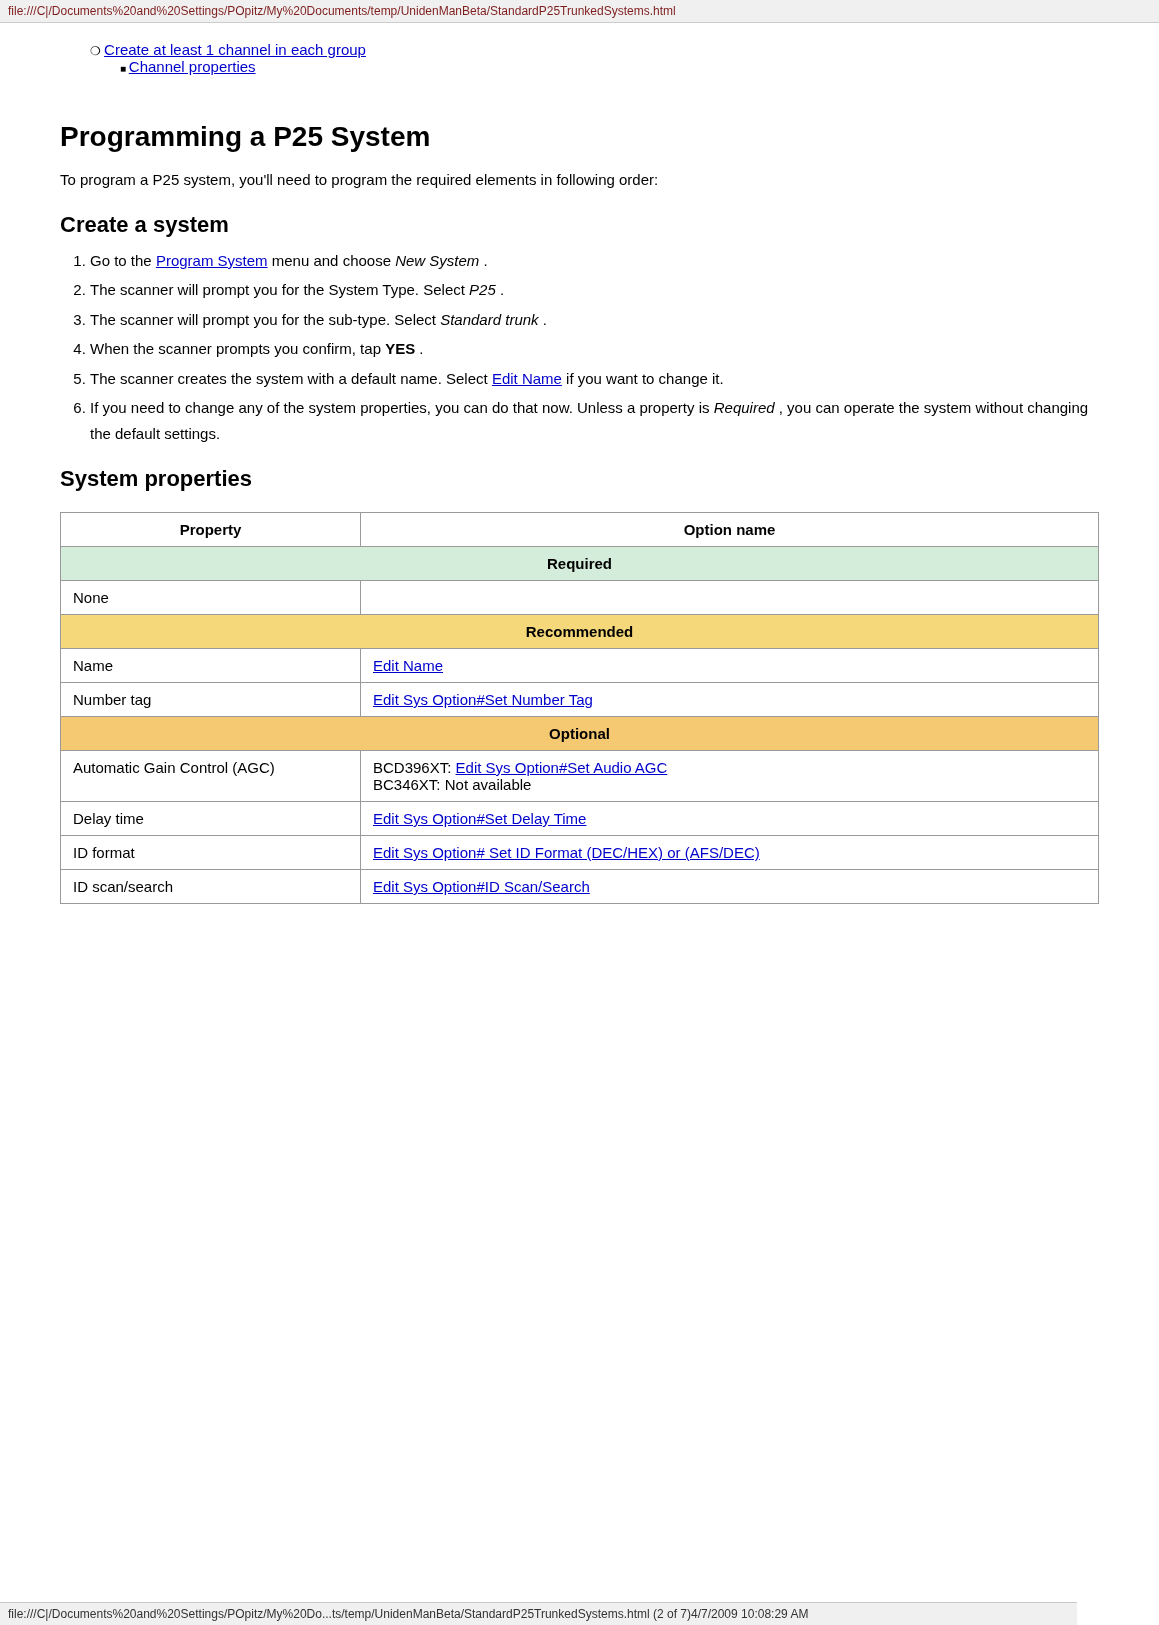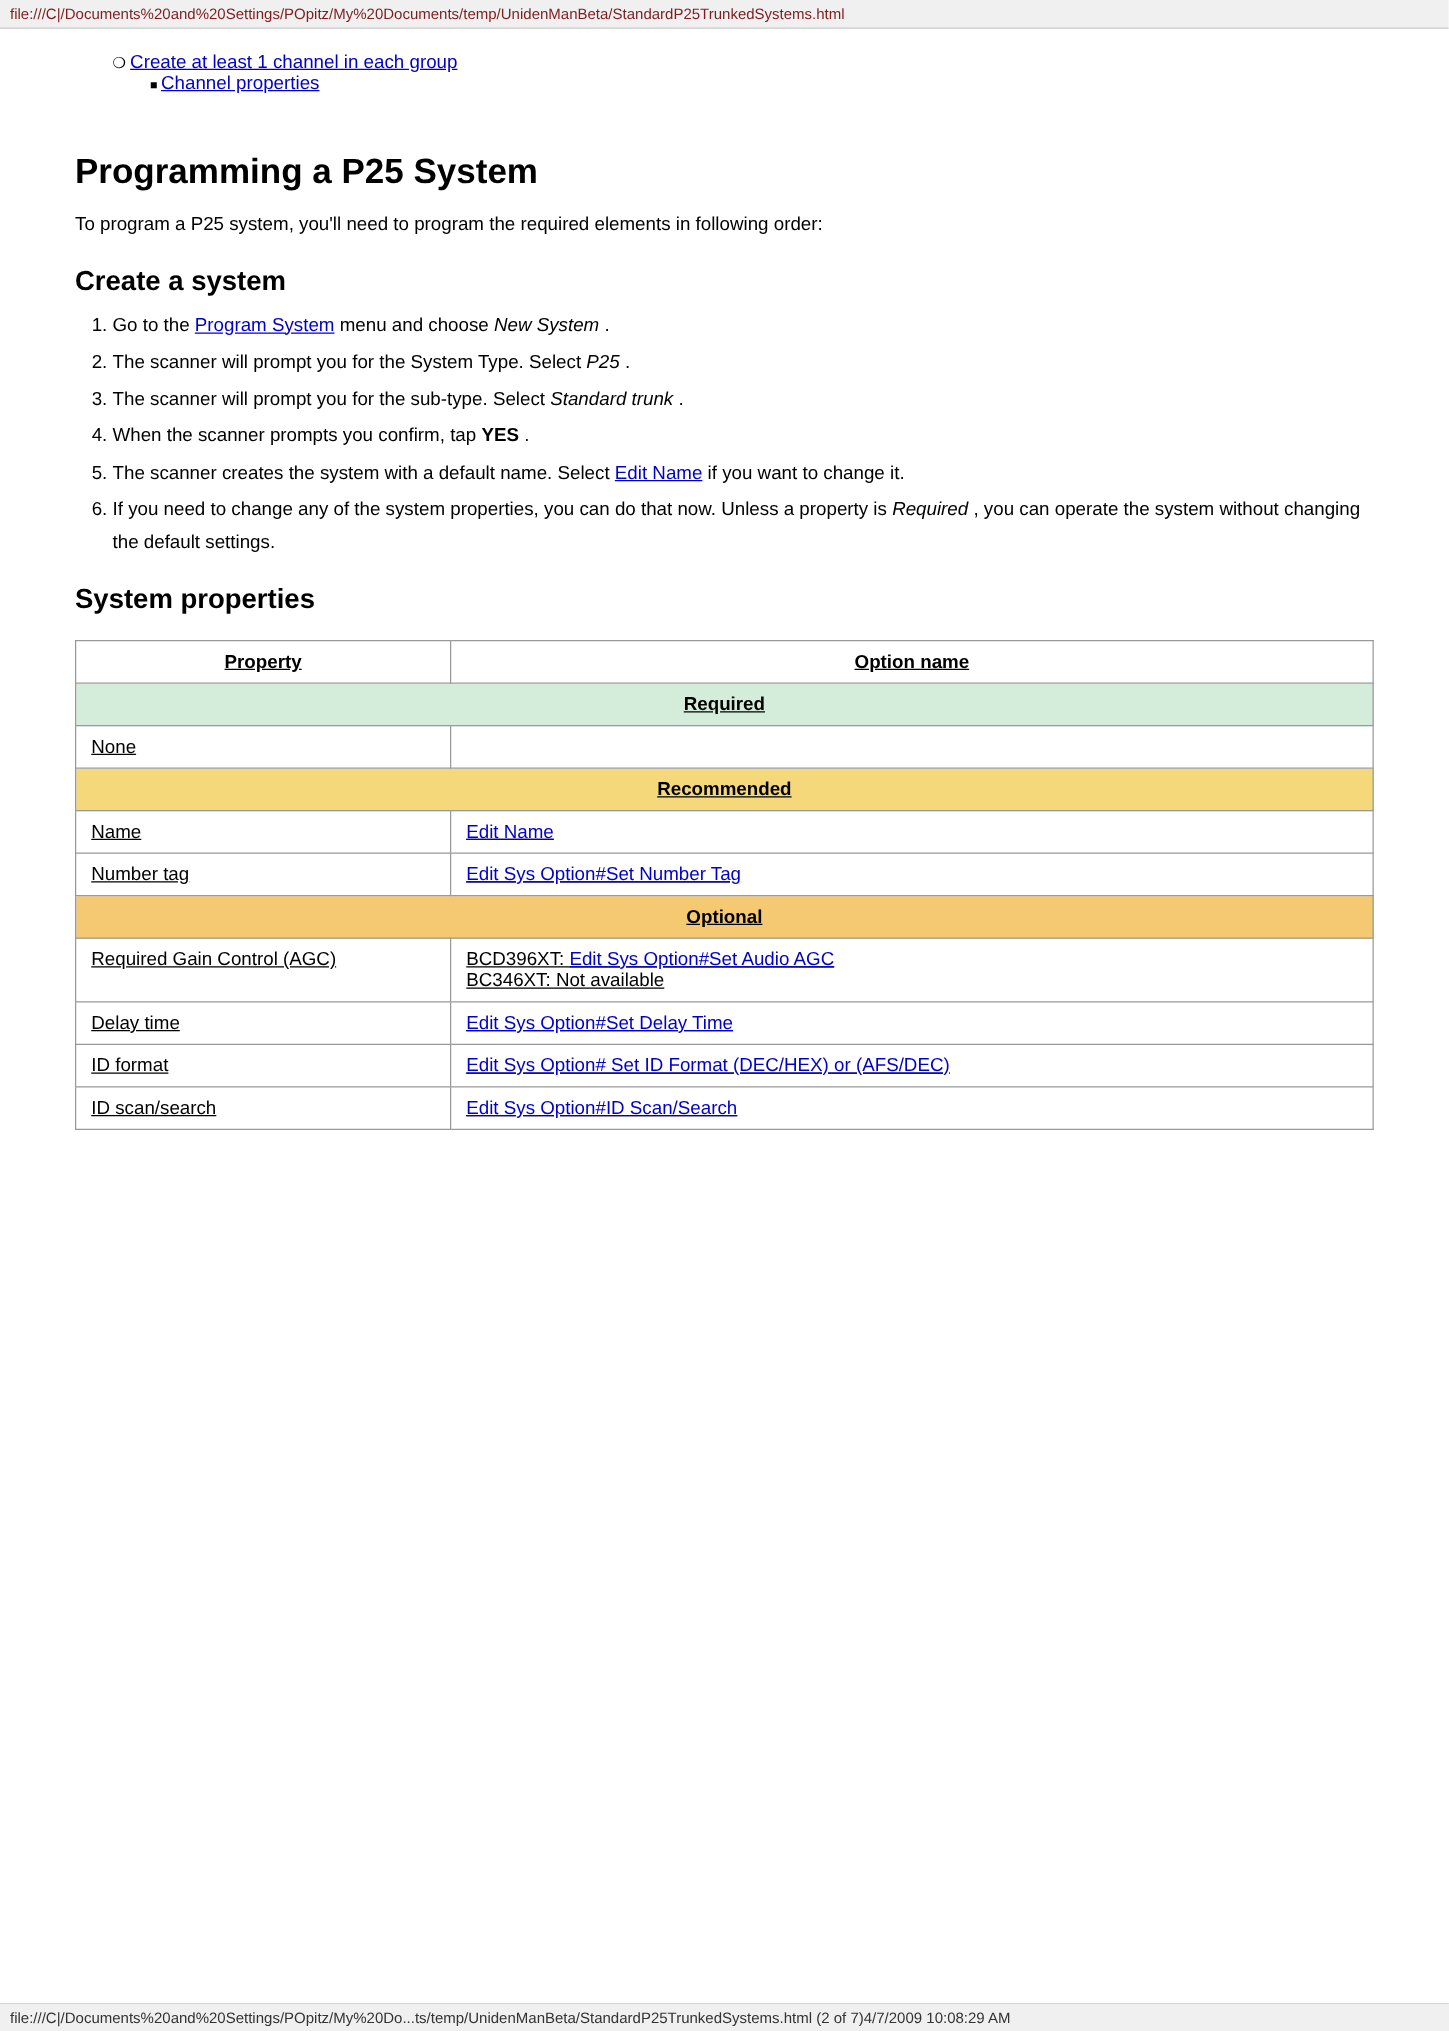--- a/index.html
+++ b/index.html
@@ -65,21 +65,20 @@
       line-height: 1.7;
     }
     ol li {
       margin-bottom: 4px;
     }
     .properties-table {
       width: 100%;
       border-collapse: collapse;
       border: 1px solid #999;
       margin: 20px 0;
-      text-decoration: underline;
     }
     .properties-table th, .properties-table td {
       border: 1px solid #999;
       padding: 8px 12px;
       vertical-align: top;
     }
     .properties-table thead th {
       background: #fff;
       font-weight: bold;
       text-align: center;
@@ -102,21 +101,21 @@
       width: 300px;
     }
     .footer-bar {
       font-size: 12px;
       color: #333;
       padding: 4px 8px;
       border-top: 1px solid #ccc;
       background: #f0f0f0;
       position: fixed;
       bottom: 0;
-      width: 1159px;
+      width: 1077px;
     }
   </style>
 </head>
 <body>
 
 <div class="top-bar">
   <span>file:///C|/Documents%20and%20Settings/POpitz/My%20Documents/temp/UnidenManBeta/StandardP25TrunkedSystems.html</span>
 </div>
 
 <div style="padding: 10px 0 0 0;">
@@ -192,21 +191,21 @@
         <td>Number tag</td>
         <td>
           <a href="#">Edit Sys Option#Set Number Tag</a>
         </td>
       </tr>
 
       <tr class="section-row section-optional">
         <td colspan="2">Optional</td>
       </tr>
       <tr>
-        <td>Required Gain Control (AGC)</td>
+        <td>Automatic Gain Control (AGC)</td>
         <td>
           BCD396XT: <a href="#">Edit Sys Option#Set Audio AGC</a><br>
           BC346XT: Not available
         </td>
       </tr>
       <tr>
         <td>Delay time</td>
         <td>
           <a href="#">Edit Sys Option#Set Delay Time</a>
         </td>

